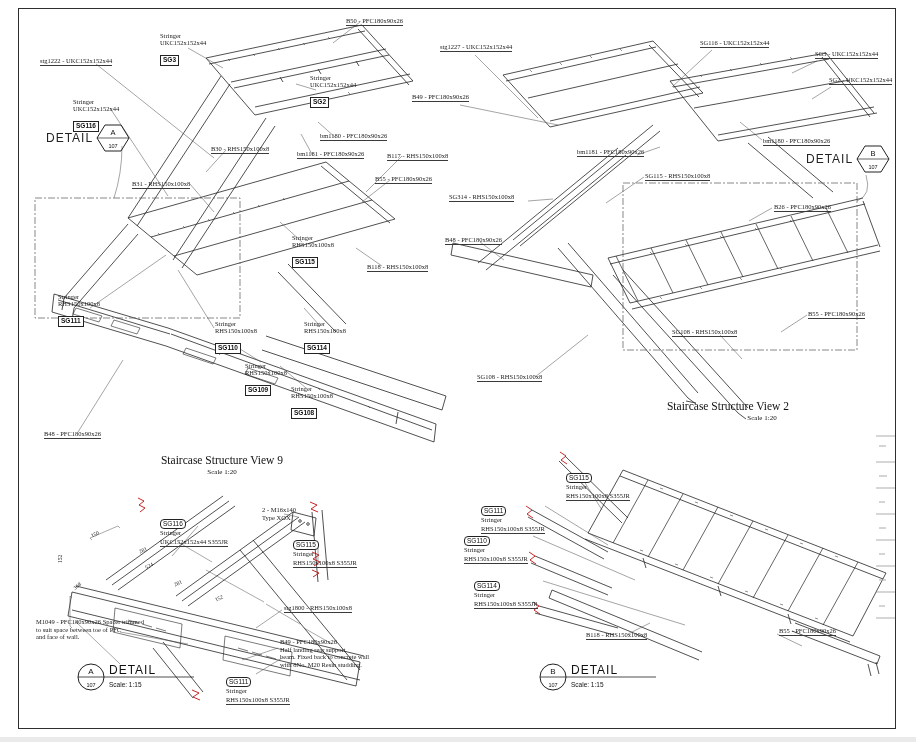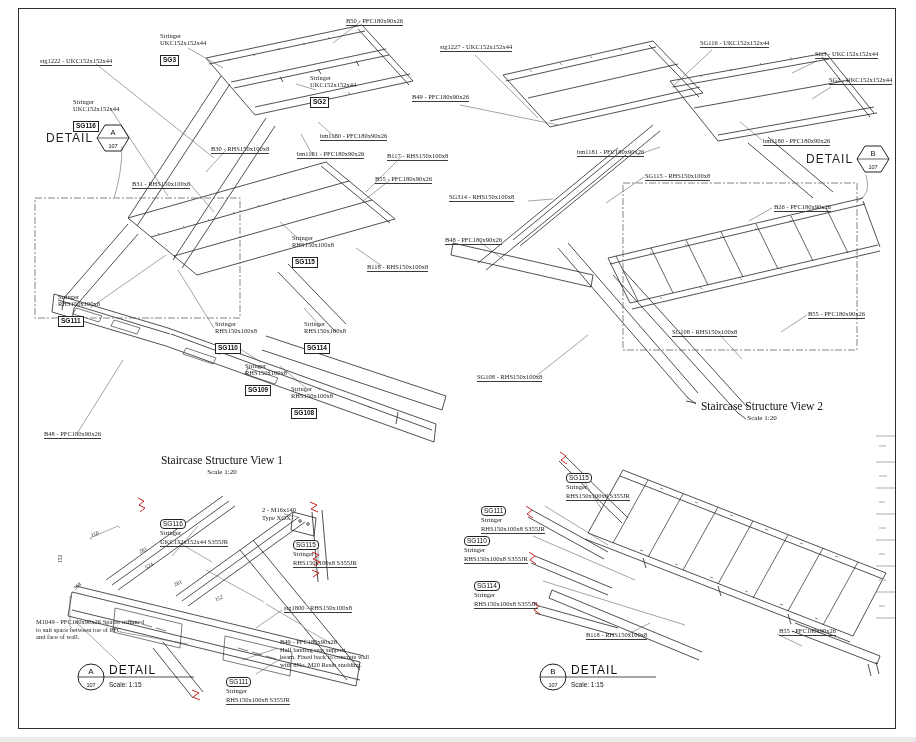--- a/index.html
+++ b/index.html
@@ -254,21 +254,21 @@
   <div class="hexmark" style="left:46px;top:124px">
     <span class="hexword">DETAIL</span>
     <svg width="34" height="28" viewBox="0 0 34 28">
       <polygon points="9,1 25,1 33,14 25,27 9,27 1,14" fill="none" stroke="#222" stroke-width="1"></polygon>
       <line x1="1" y1="14" x2="33" y2="14" stroke="#222" stroke-width="0.7"></line>
       <text x="17" y="11" text-anchor="middle" class="svg-hex-letter" fill="#111">A</text>
       <text x="17" y="24" text-anchor="middle" class="svg-hex-num" fill="#111">107</text>
     </svg>
   </div>
 
-  <div class="title" style="left:222px;top:454px">Staircase Structure View  1</div>
+  <div class="title" style="left:222px;top:454px">Staircase Structure View  9</div>
   <div class="subtitle" style="left:222px;top:468px">Scale 1:20</div>
 
   <div class="lbl u" style="left:440px;top:43px">stg1227 - UKC152x152x44</div>
   <div class="lbl u" style="left:700px;top:39px">SG116 - UKC152x152x44</div>
   <div class="lbl u" style="left:815px;top:50px">SG3 - UKC152x152x44</div>
   <div class="lbl u" style="left:829px;top:76px">SG2 - UKC152x152x44</div>
   <div class="lbl u" style="left:412px;top:93px">B49 - PFC180x90x26</div>
   <div class="lbl u" style="left:763px;top:137px">bm1180 - PFC180x90x26</div>
   <div class="lbl u" style="left:577px;top:148px">bm1181 - PFC180x90x26</div>
   <div class="lbl u" style="left:645px;top:172px">SG115 - RHS150x100x8</div>
@@ -282,21 +282,21 @@
   <div class="hexmark" style="left:806px;top:145px">
     <span class="hexword">DETAIL</span>
     <svg width="34" height="28" viewBox="0 0 34 28">
       <polygon points="9,1 25,1 33,14 25,27 9,27 1,14" fill="none" stroke="#222" stroke-width="1"></polygon>
       <line x1="1" y1="14" x2="33" y2="14" stroke="#222" stroke-width="0.7"></line>
       <text x="17" y="11" text-anchor="middle" class="svg-hex-letter" fill="#111">B</text>
       <text x="17" y="24" text-anchor="middle" class="svg-hex-num" fill="#111">107</text>
     </svg>
   </div>
 
-  <div class="title" style="left:762px;top:400px">Staircase Structure View 2</div>
+  <div class="title" style="left:728px;top:400px">Staircase Structure View 2</div>
   <div class="subtitle" style="left:762px;top:414px">Scale 1:20</div>
 
   <div class="lbl" style="left:160px;top:510px">
     <span><span class="tagbox pill">SG116</span>
     <span>Stringer</span></span>
     <span class="spec">UKC152x152x44 S355JR</span>
   </div>
   <div class="lbl" style="left:293px;top:531px">
     <span><span class="tagbox pill">SG115</span>
     <span>Stringer</span></span>

